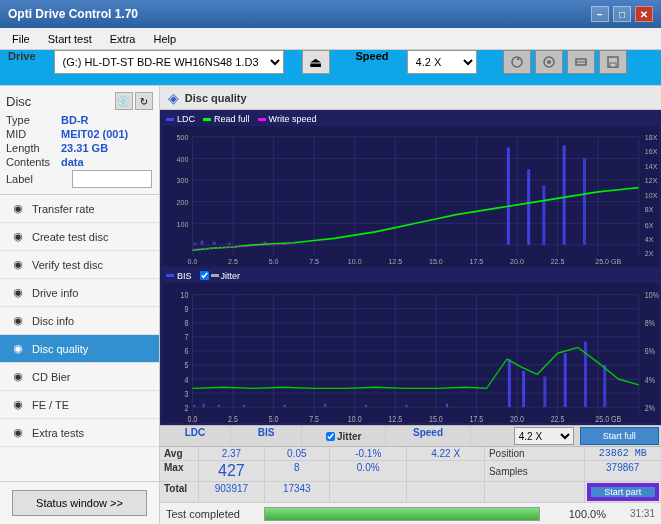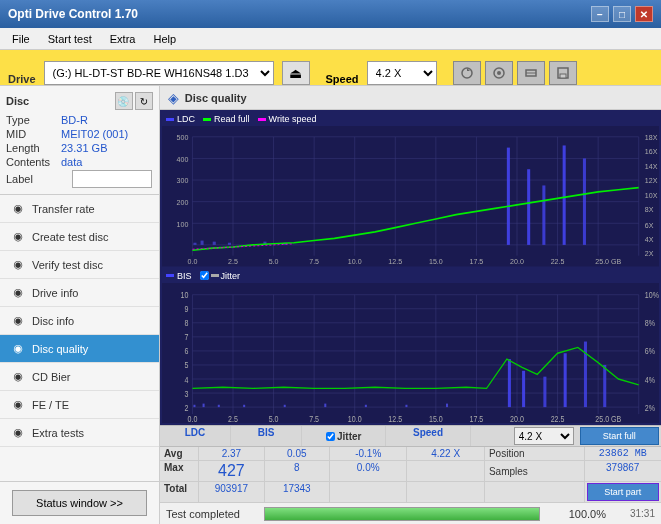--- a/index.html
+++ b/index.html
@@ -10,43 +10,43 @@
     .titlebar-title { display: flex; align-items: center; gap: 6px; }
     .titlebar-controls { display: flex; gap: 4px; }
     .titlebar-btn { width: 18px; height: 16px; border: 1px solid rgba(255,255,255,0.4); background: rgba(255,255,255,0.2); color: white; font-size: 10px; cursor: pointer; display: flex; align-items: center; justify-content: center; }
     .titlebar-btn.close { background: #c0392b; }
 
     
     .menubar { background: #f0f0f0; border-bottom: 1px solid #ccc; height: 22px; display: flex; align-items: center; padding: 0 4px; gap: 2px; }
     .menu-item { padding: 2px 8px; cursor: pointer; font-size: 11px; }
 
     
-    .drivebar { background: #fde047; border-bottom: 1px solid #ccc; height: 36px; display: flex; align-items: flex-end; padding: 0 8px; gap: 8px; }
+    .drivebar { background: #0ea5e9; border-bottom: 1px solid #ccc; height: 36px; display: flex; align-items: flex-start; padding: 0 8px; gap: 18px; }
     .drive-label { font-size: 11px; font-weight: bold; color: #333; }
     .drive-select { height: 24px; font-size: 11px; width: 230px; border: 1px solid #999; background: white; padding: 0 4px; }
     .drive-btn { width: 28px; height: 24px; background: #e0e0e0; border: 1px solid #999; cursor: pointer; display: flex; align-items: center; justify-content: center; font-size: 14px; }
     .speed-label { font-size: 11px; font-weight: bold; margin-left: 8px; }
     .speed-select { height: 24px; font-size: 11px; width: 70px; border: 1px solid #999; background: white; padding: 0 4px; }
     .speed-btns { display: flex; gap: 4px; margin-left: 8px; }
     .speed-btn { width: 28px; height: 24px; background: #e0e0e0; border: 1px solid #999; cursor: pointer; }
 
     
     .main { display: flex; height: calc(524px - 28px - 22px - 36px); }
 
     
     .sidebar { width: 160px; background: #f5f5f5; border-right: 1px solid #ccc; display: flex; flex-direction: column; }
 
     
     .disc-panel { padding: 6px; border-bottom: 1px solid #ccc; }
     .disc-panel-header { display: flex; align-items: center; justify-content: space-between; margin-bottom: 4px; }
-    .disc-label { font-weight: bold; font-size: 11px; color: #333; }
+    .disc-label { font-weight: normal; font-size: 13px; color: #333; }
     .disc-icon { width: 18px; height: 18px; background: #ddd; border: 1px solid #aaa; display: flex; align-items: center; justify-content: center; font-size: 10px; cursor: pointer; }
     .disc-row { display: flex; align-items: center; margin-bottom: 2px; font-size: 11px; }
     .disc-key { color: #333; width: 55px; flex-shrink: 0; }
-    .disc-val { color: #2255cc; font-weight: 400; }
+    .disc-val { color: #2255cc; font-weight: 700; }
     .disc-val.data { color: #2255cc; }
     .label-row { display: flex; align-items: center; gap: 11px; margin-top: 2px; }
     .label-input { width: 80px; height: 18px; border: 1px solid #aaa; padding: 0 2px; font-size: 10px; }
 
     
     .nav-item { height: 28px; display: flex; align-items: center; padding: 0 10px; cursor: pointer; font-size: 11px; color: #333; border-bottom: 1px solid #e0e0e0; }
     .nav-item.active { background: #3390d0; color: white; }
     .nav-item-icon { width: 16px; height: 16px; margin-right: 6px; display: flex; align-items: center; justify-content: center; font-size: 11px; }
 
     
@@ -449,21 +449,21 @@
       </div>
 
       <div style="display:flex;">
         <div style="flex:0.5; font-size:10px; font-weight:bold; padding:1px 4px; color:#333; border-right:1px solid #ccc;">Total</div>
         <div style="flex:1; text-align:center; font-size:10px; padding:1px 2px; border-right:1px solid #ccc; color:#2255cc;">903917</div>
         <div style="flex:1; text-align:center; font-size:10px; padding:1px 2px; border-right:1px solid #ccc; color:#2255cc;">17343</div>
         <div style="flex:1.2; text-align:center; font-size:10px; padding:1px 2px; border-right:1px solid #ccc;"></div>
         <div style="flex:1.2; text-align:center; font-size:10px; padding:1px 2px; border-right:1px solid #ccc;"></div>
         <div style="flex:1.5; padding:1px 4px; border-right:1px solid #ccc;"></div>
         <div style="flex:1.2; padding:1px 2px; display:flex; align-items:center; justify-content:center;">
-          <button style="width:100%; height:18px; background:#4488cc; color:white; border:1px solid #6d28d9; cursor:pointer; font-size:9px;">Start part</button>
+          <button style="width:100%; height:18px; background:#4488cc; color:white; border:4px solid #6d28d9; cursor:pointer; font-size:9px;">Start part</button>
         </div>
       </div>
     </div>
 
     <div style="background:#f0f0f0; border-top:1px solid #ccc; height:22px; display:flex; align-items:center; padding:0 6px; gap:24px;">
       <span style="font-size:11px; color:#333;">Test completed</span>
       <div style="flex:1; height:14px; background:white; border:1px solid #999;">
         <div style="height:100%; width:100%; background:linear-gradient(to bottom, #80e080, #40b040);"></div>
       </div>
       <span style="font-size:11px; color:#333; min-width:42px; text-align:right;">100.0%</span>

